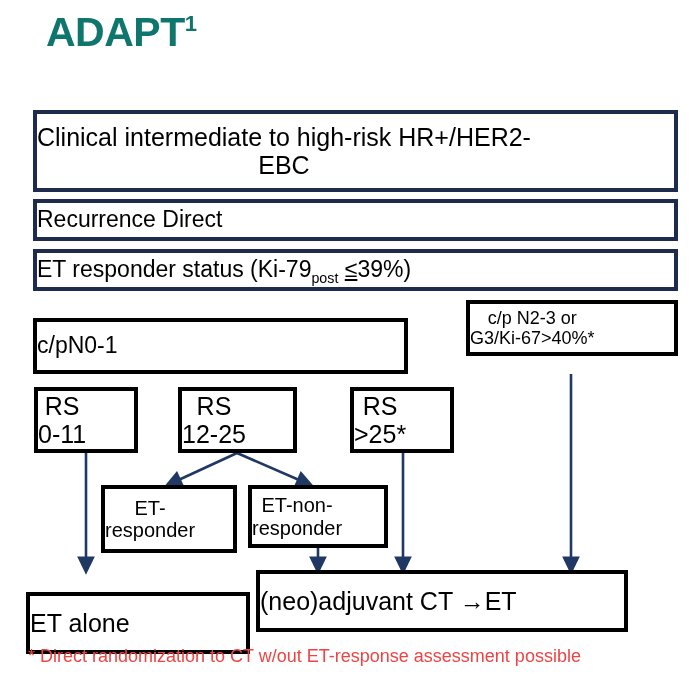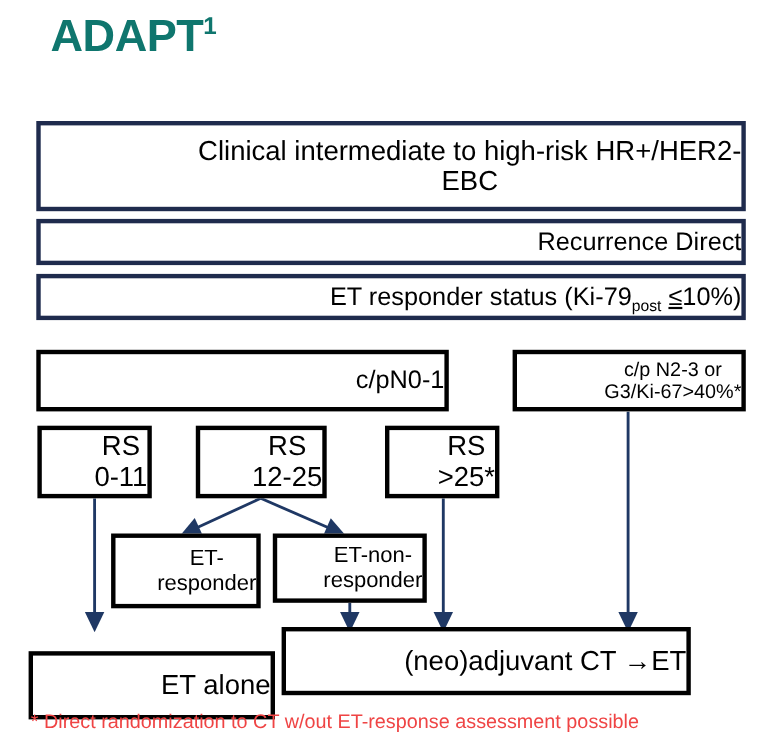--- a/index.html
+++ b/index.html
@@ -37,21 +37,21 @@
     font-weight: bold;
   }
 
   
   .box {
     position: absolute;
     box-sizing: border-box;
     background: #ffffff;
     display: flex;
     align-items: center;
-    justify-content: flex-end;
+    justify-content: flex-start;
     text-align: center;
     line-height: 1.12;
   }
   .box-navy {
     border: 4px solid #1F2B4D;
   }
   .box-black {
     border: 4px solid #000000;
   }
 
@@ -120,28 +120,28 @@
       <span>EBC</span>
     </div>
   </div>
 
   <div class="box box-navy t-md" style="left:33px; top:199px; width:645px; height:42px;">
     <span>Recurrence Direct</span>
   </div>
 
   <div class="box box-navy t-md" style="left:33px; top:249px; width:645px; height:42px;">
     <span><span>ET responder status (Ki-79</span><span class="sub">post</span>
-      <span class="uline-le">≤</span><span>10%)</span></span>
+      <span class="uline-le">≤</span><span>39%)</span></span>
   </div>
 
   <div class="box box-black t-md" style="left:33px; top:318px; width:375px; height:56px;">
     <span>c/pN0-1</span>
   </div>
 
-  <div class="box box-black t-xs" style="left:466px; top:318px; width:212px; height:56px;">
+  <div class="box box-black t-xs" style="left:466px; top:300px; width:212px; height:56px;">
     <div>
       <span>c/p N2-3 or</span><br>
       <span>G3/Ki-67&gt;40%*</span>
     </div>
   </div>
 
   <div class="box box-black t-lg" style="left:34px; top:387px; width:104px; height:66px;">
     <div>
       <span>RS</span><br>
       <span>0-11</span>

